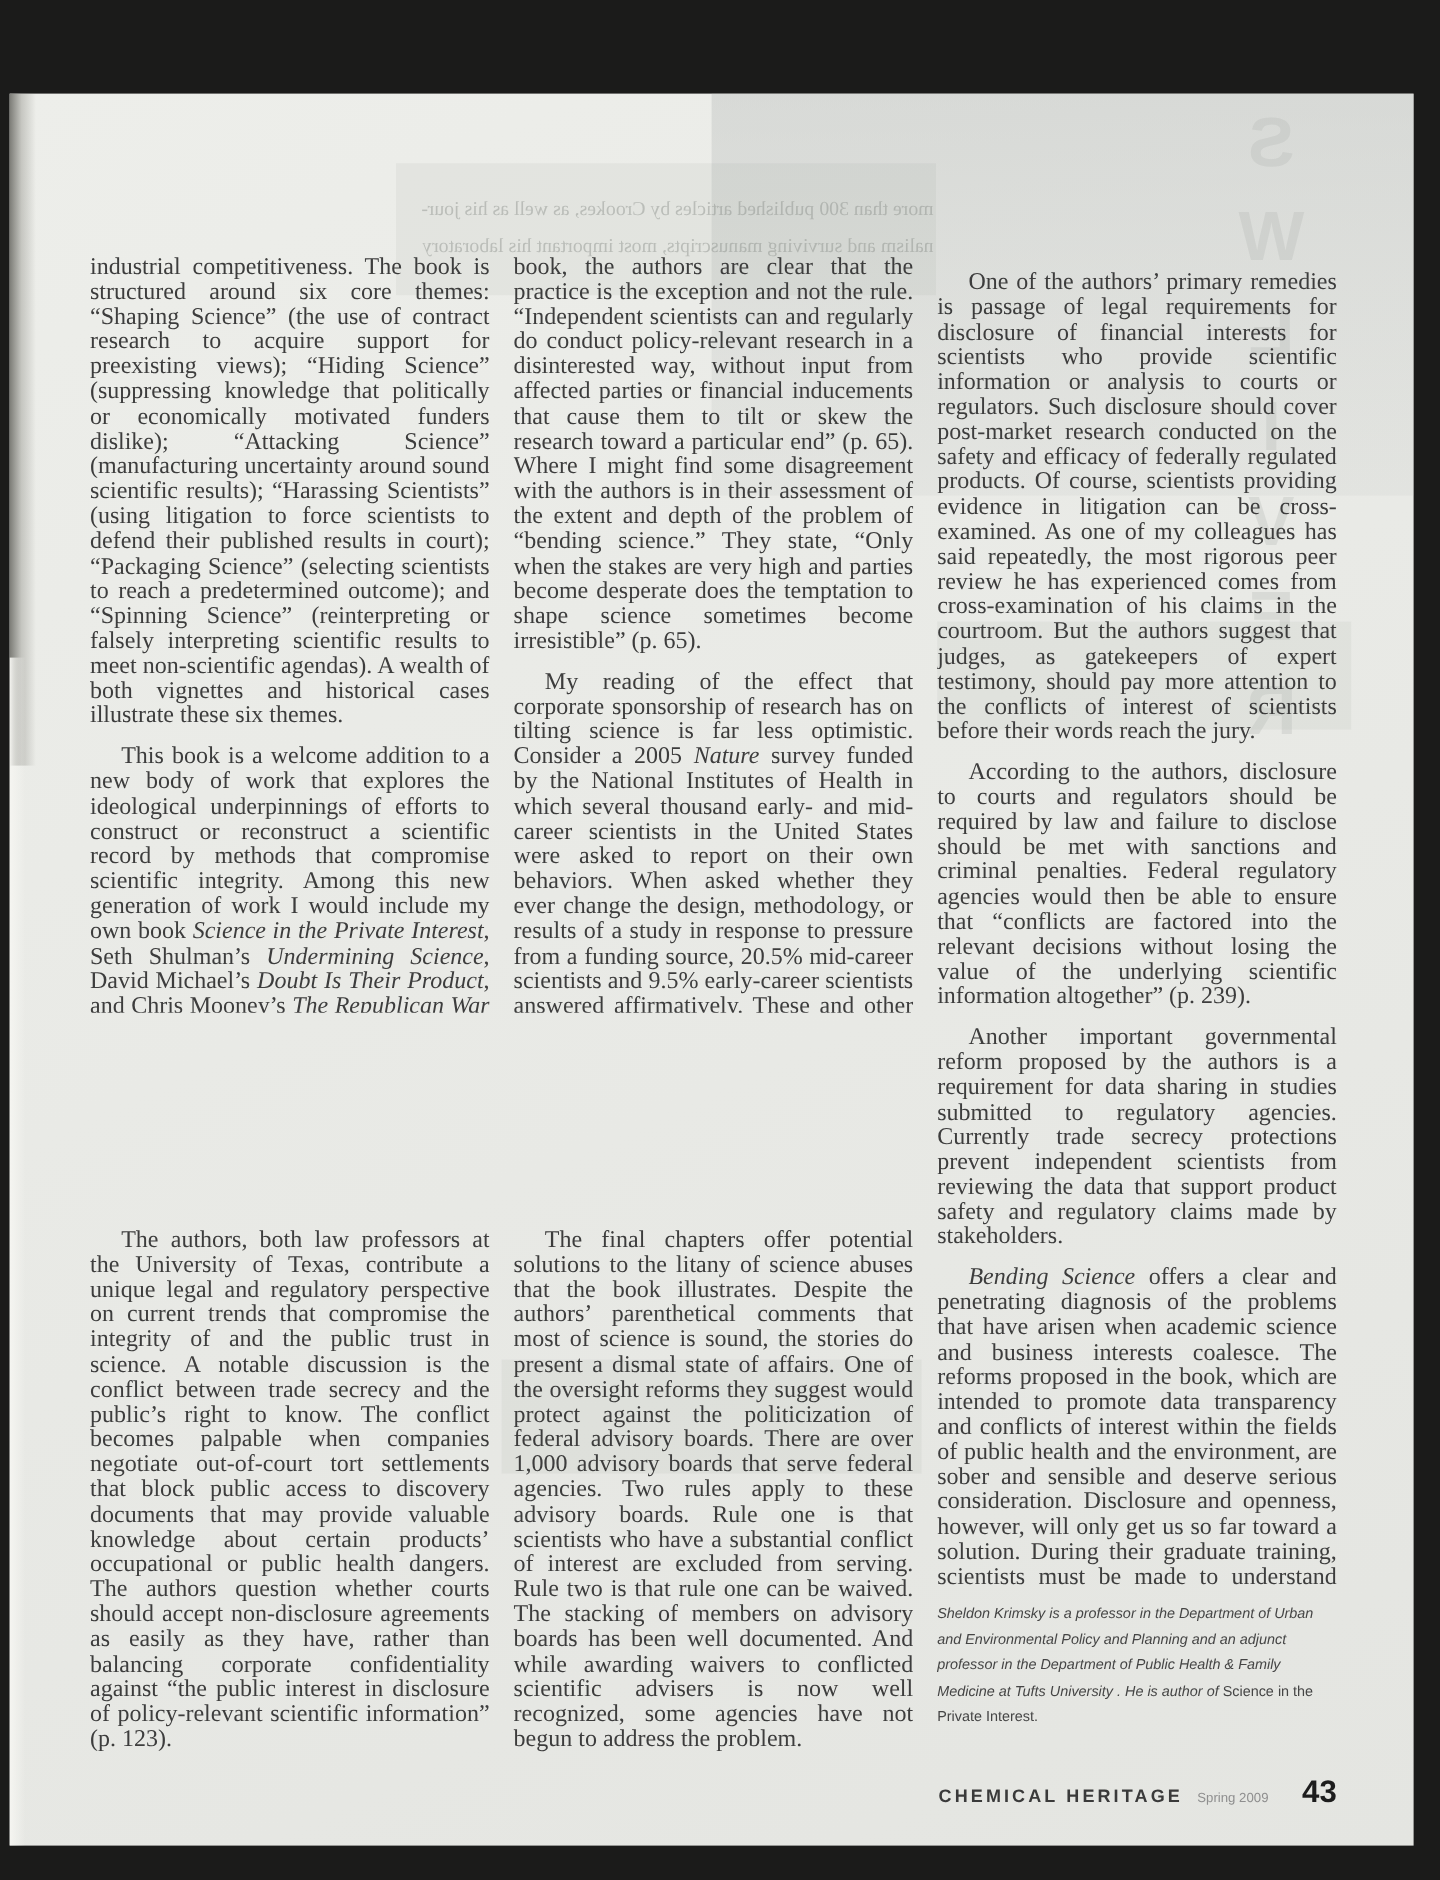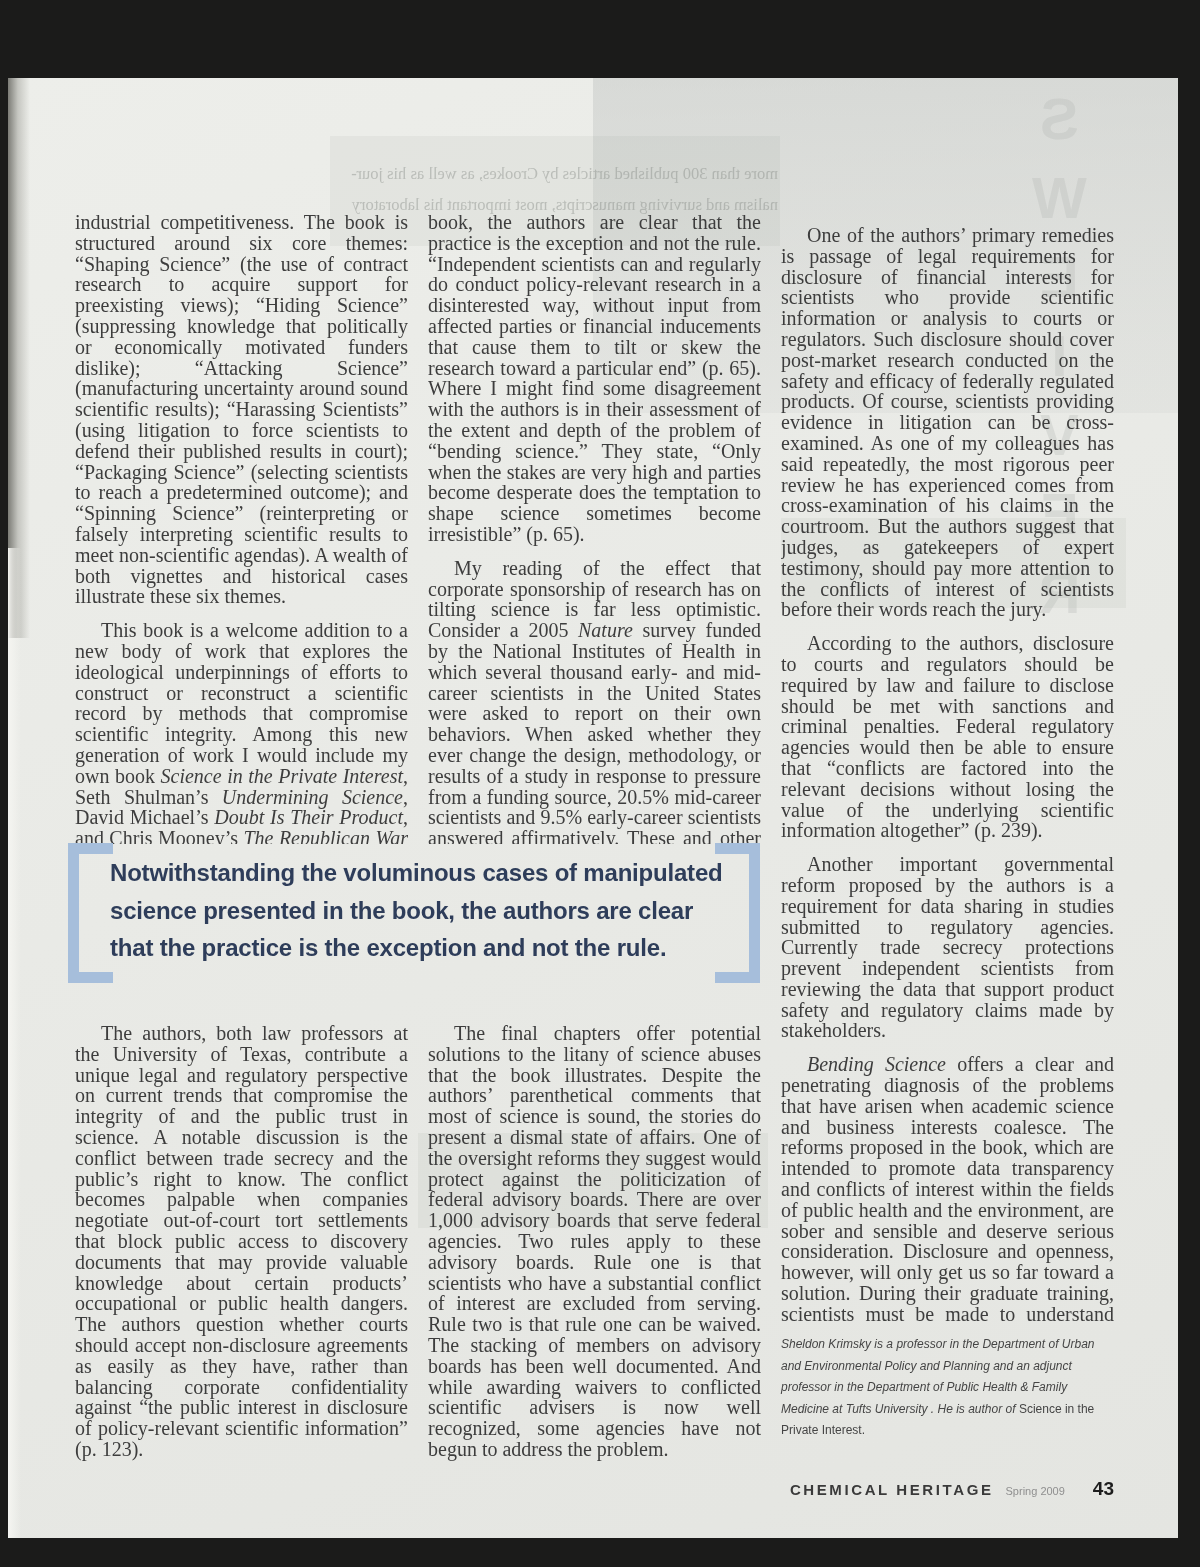--- a/index.html
+++ b/index.html
@@ -80,21 +80,21 @@
     font-size:12px;line-height:21.5px;color:#454545;text-align:left;
   }
   .bio p{margin:0;}
   
   .footer{
     position:absolute;left:700px;top:1400px;width:406px;text-align:right;
     font-family:"Liberation Sans",sans-serif;white-space:nowrap;
   }
   .footer .mag{font-weight:bold;font-size:15px;letter-spacing:2.6px;color:#3a3a3a;}
   .footer .issue{font-size:11px;color:#8f8f8f;margin-left:12px;}
-  .footer .pagenum{font-size:19px;font-weight:bold;color:#1d1d1d;margin-left:28px;}
+  .footer .pagenum{font-size:26px;font-weight:bold;color:#1d1d1d;margin-left:28px;}
 </style>
 </head>
 <body>
 
 <div class="page">
 
   <div class="grayblock"></div>
   <div class="ghost-band gb1"></div>
   <div class="ghost-band gb2"></div>
   <div class="ghost-band gb3"></div>
@@ -120,29 +120,20 @@
       <p class="ind"><span>Another important governmental reform proposed by the authors is a requirement for data sharing in studies submitted to regulatory agencies. Currently trade secrecy protections prevent independent scientists from reviewing the data that support product safety and regulatory claims made by stakeholders.</span></p>
       <p class="ind"><span class="it">Bending Science</span><span> offers a clear and penetrating diagnosis of the problems that have arisen when academic science and business interests coalesce. The reforms proposed in the book, which are intended to promote data transparency and conflicts of interest within the fields of public health and the environment, are sober and sensible and deserve serious consideration. Disclosure and openness, however, will only get us so far toward a solution. During their graduate training, scientists must be made to understand that their profession demands autonomy and independence. All too often corporations treat scientists like lawyers—as their paid advocates. The responsibility of scientists must be, uncompromisingly, to their profession and to producing knowledge.</span><span class="endmark"></span></p>
     </div>
   <div class="col c1b">
       <p class="ind"><span>The authors, both law professors at the University of Texas, contribute a unique legal and regulatory perspective on current trends that compromise the integrity of and the public trust in science. A notable discussion is the conflict between trade secrecy and the public’s right to know. The conflict becomes palpable when companies negotiate out-of-court tort settlements that block public access to discovery documents that may provide valuable knowledge about certain products’ occupational or public health dangers. The authors question whether courts should accept non-disclosure agreements as easily as they have, rather than balancing corporate confidentiality against “the public interest in disclosure of policy-relevant scientific information” (p. 123).</span></p>
     </div>
   <div class="col c2b">
       <p class="ind"><span>The final chapters offer potential solutions to the litany of science abuses that the book illustrates. Despite the authors’ parenthetical comments that most of science is sound, the stories do present a dismal state of affairs. One of the oversight reforms they suggest would protect against the politicization of federal advisory boards. There are over 1,000 advisory boards that serve federal agencies. Two rules apply to these advisory boards. Rule one is that scientists who have a substantial conflict of interest are excluded from serving. Rule two is that rule one can be waived. The stacking of members on advisory boards has been well documented. And while awarding waivers to conflicted scientific advisers is now well recognized, some agencies have not begun to address the problem.</span></p>
     </div>
 
-  <div class="quote">
-    <div class="bracket left"></div>
-    <div class="bracket right"></div>
-    <div class="quote-text">
-      <div>Notwithstanding the voluminous cases of manipulated</div>
-      <div>science presented in the book, the authors are clear</div>
-      <div>that the practice is the exception and not the rule.</div>
-    </div>
-  </div>
 
   <div class="bio">
       <p><span>Sheldon Krimsky is a professor in the Department of Urban and Environmental Policy and Planning and an adjunct professor  in the Department of Public Health &amp; Family Medicine at Tufts University . He is author of </span><span class="rm">Science in the Private Interest.</span></p>
     </div>
 
   <div class="footer">
     <span class="mag">CHEMICAL HERITAGE</span><span class="issue">Spring 2009</span><span class="pagenum">43</span>
   </div>
 
 </div>

